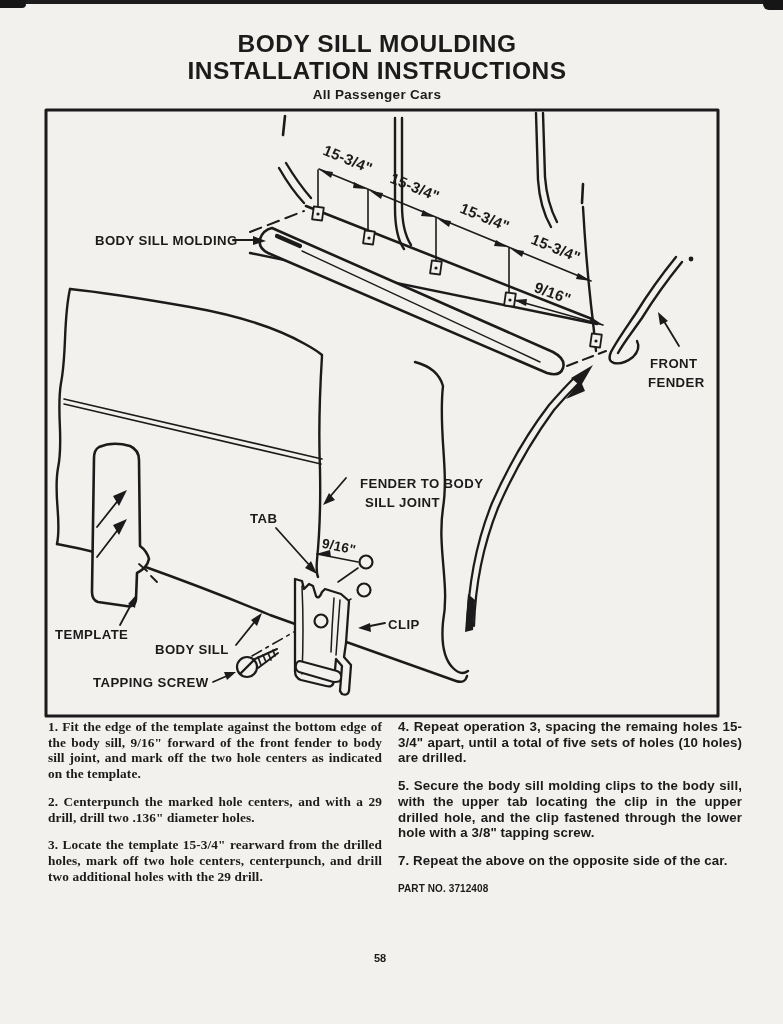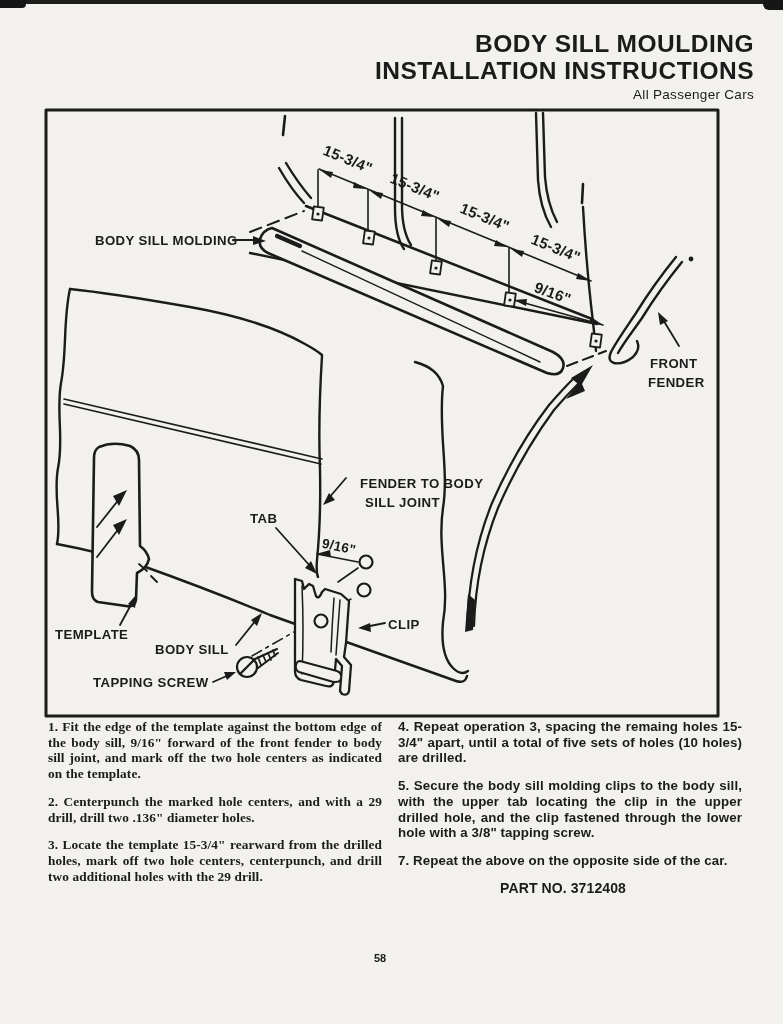--- a/index.html
+++ b/index.html
@@ -5,29 +5,29 @@
   html,body{margin:0;padding:0;}
   body{
     width:783px;height:1024px;position:relative;overflow:hidden;
     background:#f2f1ed;
     font-family:"Liberation Sans",sans-serif;
     color:#1b1b1b;
   }
   .scan-top{position:absolute;left:0;top:0;width:783px;height:4px;background:#1c1c1c;border-radius:0 0 3px 3px;}
   .scan-corner-r{position:absolute;right:0;top:0;width:20px;height:10px;background:#161616;border-radius:0 0 0 6px;}
   .scan-corner-l{position:absolute;left:0;top:0;width:26px;height:8px;background:#161616;border-radius:0 0 4px 0;}
-  .title-block{position:absolute;left:0;top:30px;width:754px;text-align:right;}
+  .title-block{position:absolute;left:0;top:30px;width:754px;text-align:center;}
   .title-line{font-size:24.5px;font-weight:700;letter-spacing:.5px;line-height:27px;}
-  .subtitle{font-size:13.5px;font-weight:400;margin-top:3px;letter-spacing:.3px;}
+  .subtitle{font-size:13.5px;font-weight:700;margin-top:3px;letter-spacing:.3px;}
   .col{position:absolute;font-size:13.3px;font-weight:700;line-height:15.7px;text-align:justify;letter-spacing:.1px;}
   .col p{margin:0 0 12px 0;}
   .col p:last-child{margin-bottom:0;}
   .col-left{left:48px;top:719px;width:334px;font-family:Liberation Serif, serif;}
   .col-right{left:398px;top:719px;width:344px;}
-  .part-no{text-align:center;font-size:14px;font-weight:700;padding-right:14px;margin-top:9px;}
+  .part-no{text-align:left;font-size:10px;font-weight:700;padding-right:14px;margin-top:9px;}
   .page-num{position:absolute;left:340px;top:952px;width:80px;text-align:center;font-size:11px;font-weight:700;}
   svg{position:absolute;left:0;top:0;}
   svg text{font-family:"Liberation Sans",sans-serif;font-weight:700;fill:#1b1b1b;}
   .lbl{font-size:13.2px;letter-spacing:.4px;}
   .dim{font-size:15px;letter-spacing:.3px;}
   .dim-sm{font-size:13.5px;letter-spacing:.3px;}
 </style>
 </head>
 <body>
 

